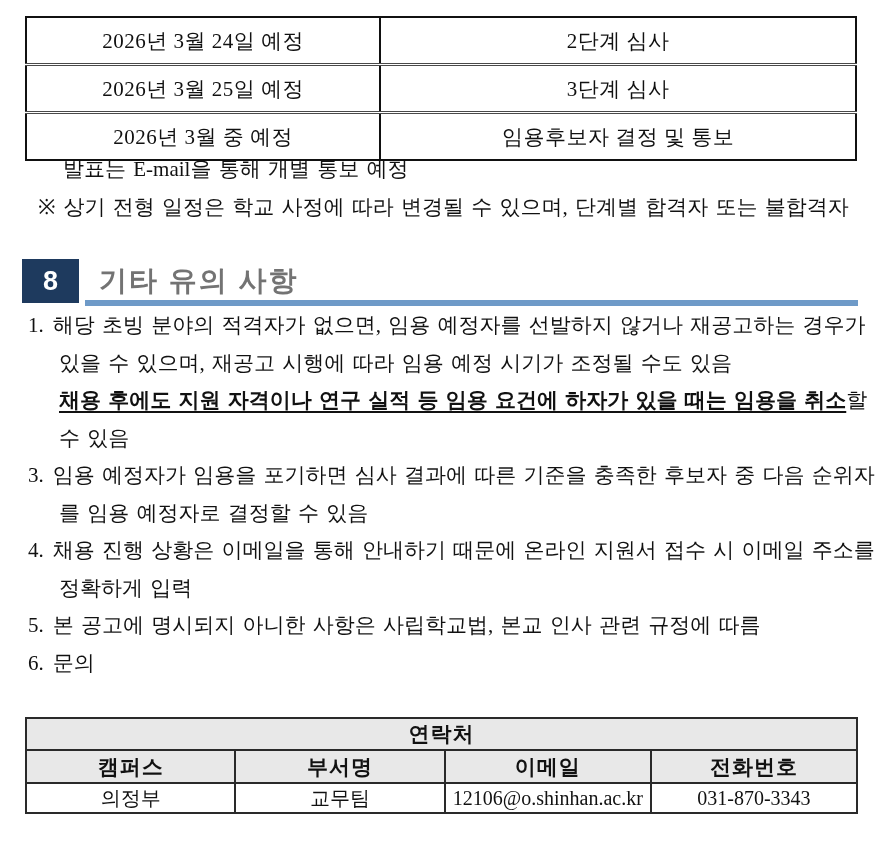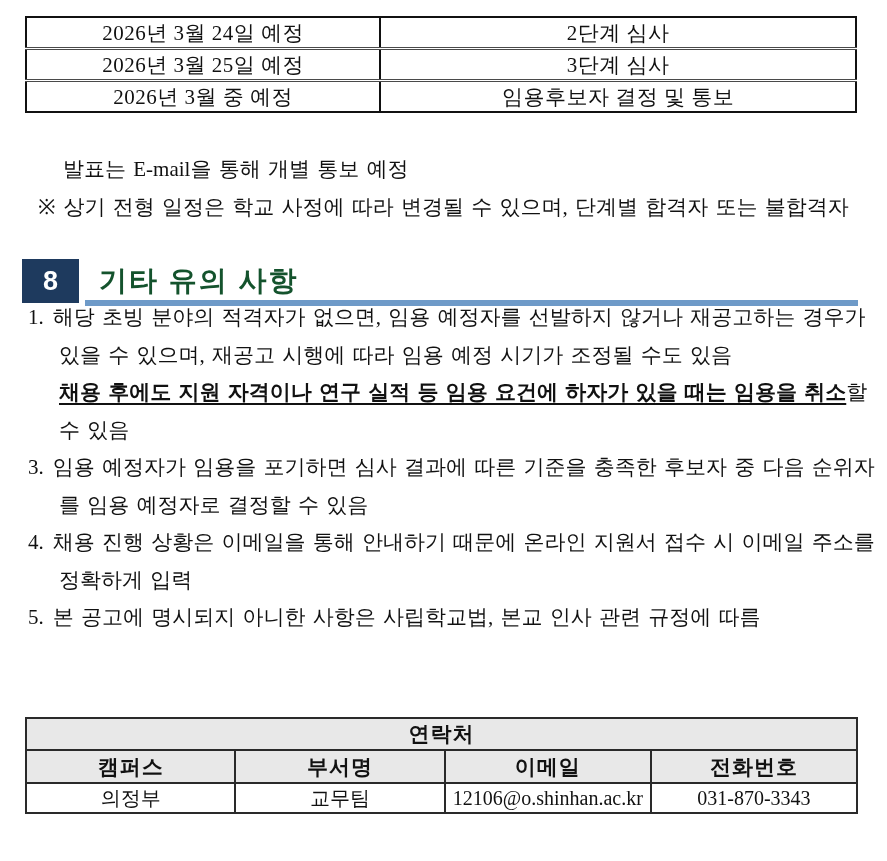--- a/index.html
+++ b/index.html
@@ -24,21 +24,21 @@
   .stable-wrap { position: absolute; left: 25px; top: 16px; width: 832px; }
   table.stable { width: 100%; border-collapse: collapse; table-layout: fixed; }
   table.stable td {
     height: 29px;
     text-align: center;
     vertical-align: middle;
     font-size: 21px;
     letter-spacing: 0.5px;
     border-left: 2px solid #111;
     border-right: 2px solid #111;
-    padding: 0 4px;
+    padding: 8px 4px;
   }
   table.stable tr:first-child td { border-top: 2px solid #111; }
   table.stable tr + tr td { border-top: 3px double #4a4a4a; }
   table.stable tr:last-child td { border-bottom: 2px solid #111; }
   .col-date { width: 42.7%; }
   .col-stage { width: 57.3%; }
 
   
   .snote { position: absolute; left: 38px; top: 150px; width: 835px; font-size: 21px; }
   .snote .nline { height: 38px; line-height: 38px; white-space: nowrap; word-spacing: 2px; }
@@ -53,26 +53,26 @@
     font-weight: 700; font-size: 27px;
     display: flex; align-items: center; justify-content: center;
   }
   .sec-underline {
     position: absolute; left: 85px; top: 300px; width: 773px; height: 6px;
     background: var(--underline);
   }
   .sec-title {
     position: absolute; left: 99px; top: 261px; height: 40px; line-height: 40px;
     font-family: "Liberation Sans", "DejaVu Sans", sans-serif;
-    font-weight: 700; font-size: 28px; letter-spacing: 2px; color: #14532d;
+    font-weight: 700; font-size: 28px; letter-spacing: 2px; color: #737373;
     white-space: nowrap;
   }
 
   
-  .items { position: absolute; left: 28px; top: 299px; width: 840px; font-size: 21px; }
+  .items { position: absolute; left: 28px; top: 307px; width: 840px; font-size: 21px; }
   .items .line { height: 37.5px; line-height: 37.5px; white-space: nowrap; word-spacing: 2px; }
   .items .cont { padding-left: 31px; }
   .items .num { display: inline-block; margin-right: 9px; }
   .items .bold-u {
     font-weight: 700;
     text-decoration: underline;
     text-decoration-thickness: 1.5px;
     text-underline-offset: 4px;
   }
 
@@ -172,20 +172,23 @@
       <span class="num">4.</span><span>채용 진행 상황은 이메일을 통해 안내하기 때문에 온라인 지원서 접수 시 이메일 주소를</span>
     </div>
     <div class="line cont">
       <span>정확하게 입력</span>
     </div>
 
     <div class="line">
       <span class="num">5.</span><span>본 공고에 명시되지 아니한 사항은 사립학교법, 본교 인사 관련 규정에 따름</span>
     </div>
 
+    <div class="line">
+      <span class="num">6.</span><span>문의</span>
+    </div>
 
   </div>
 
   <div class="ctable-wrap">
     <table class="ctable">
       <colgroup>
           <col style="width:25.2%">
           <col style="width:25.2%">
           <col style="width:24.8%">
           <col style="width:24.8%">

